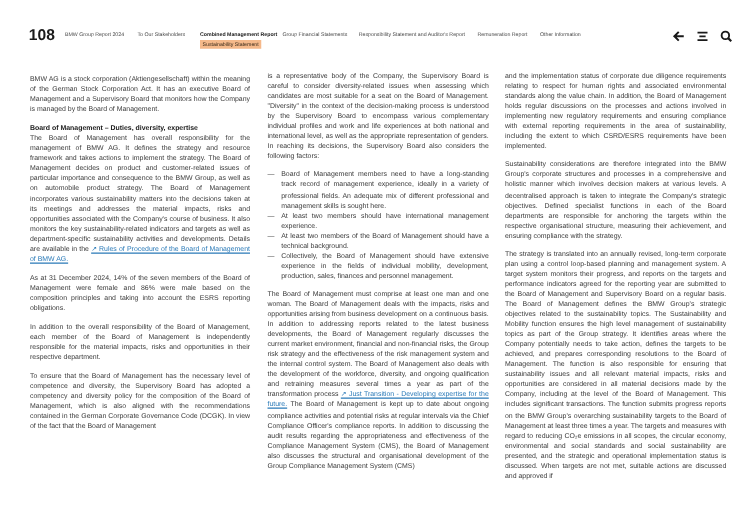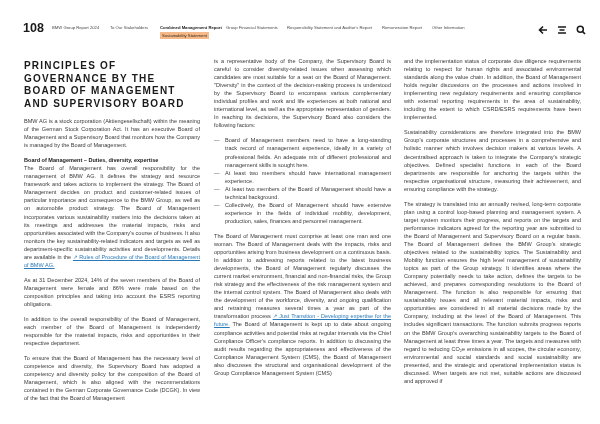--- a/index.html
+++ b/index.html
@@ -55,21 +55,20 @@
     <span class="icon">
       <svg width="10" height="10" viewBox="0 0 10 10">
           <circle cx="4.3" cy="4.3" r="3" stroke="#1a1a1a" stroke-width="1.5" fill="none"></circle>
           <path d="M6.5 6.5L9 9" stroke="#1a1a1a" stroke-width="1.7"></path>
         </svg>
     </span>
   </div>
 </div>
 
 <div class="col col1">
-  <h1 class="title">PRINCIPLES OF GOVERNANCE BY THE BOARD OF MANAGEMENT AND SUPERVISORY BOARD</h1>
   <p>BMW AG is a stock corporation (Aktiengesellschaft) within the meaning of the German Stock Corporation Act. It has an executive Board of Management and a Supervisory Board that monitors how the Company is managed by the Board of Management.</p>
   <div class="subhead">Board of Management – Duties, diversity, expertise</div>
   <p><span>The Board of Management has overall responsibility for the management of BMW AG. It defines the strategy and resource framework and takes actions to implement the strategy. The Board of Management decides on product and customer-related issues of particular importance and consequence to the BMW Group, as well as on automobile product strategy. The Board of Management incorporates various sustainability matters into the decisions taken at its meetings and addresses the material impacts, risks and opportunities associated with the Company's course of business. It also monitors the key sustainability-related indicators and targets as well as department-specific sustainability activities and developments. Details are available in the</span> <span class="link">↗ Rules of Procedure of the Board of Management of BMW AG.</span></p>
   <p>As at 31 December 2024, 14% of the seven members of the Board of Management were female and 86% were male based on the composition principles and taking into account the ESRS reporting obligations.</p>
   <p>In addition to the overall responsibility of the Board of Management, each member of the Board of Management is independently responsible for the material impacts, risks and opportunities in their respective department.</p>
   <p>To ensure that the Board of Management has the necessary level of competence and diversity, the Supervisory Board has adopted a competency and diversity policy for the composition of the Board of Management, which is also aligned with the recommendations contained in the German Corporate Governance Code (DCGK). In view of the fact that the Board of Management</p>
 </div>
 
 <div class="col col2">
   <p>is a representative body of the Company, the Supervisory Board is careful to consider diversity-related issues when assessing which candidates are most suitable for a seat on the Board of Management. "Diversity" in the context of the decision-making process is understood by the Supervisory Board to encompass various complementary individual profiles and work and life experiences at both national and international level, as well as the appropriate representation of genders. In reaching its decisions, the Supervisory Board also considers the following factors:</p>

